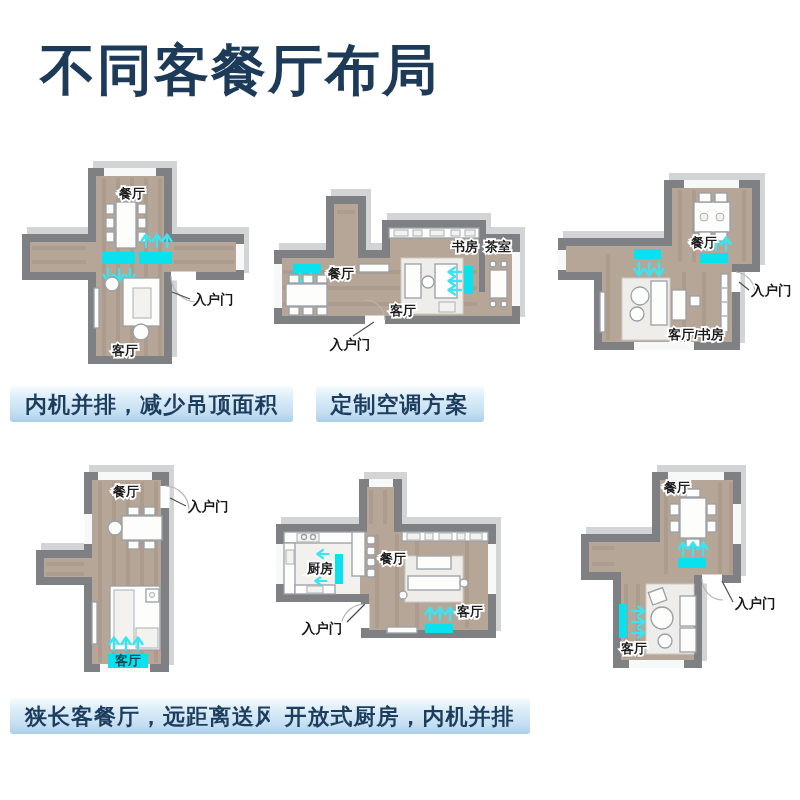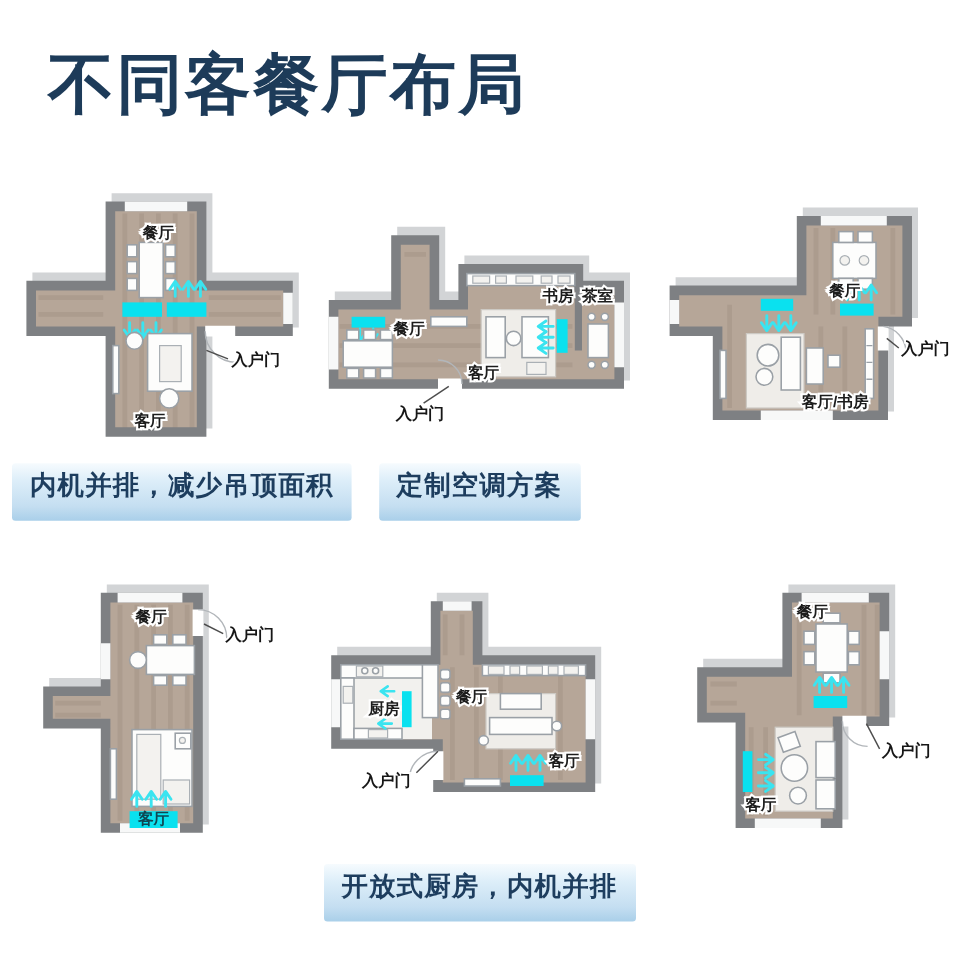--- a/index.html
+++ b/index.html
@@ -1,24 +1,24 @@
 <!DOCTYPE html>
 <html><head>
 <meta charset="utf-8">
 <style>
   html,body{margin:0;padding:0;background:#ffffff;}
   .page{width:800px;height:800px;background:#ffffff;position:relative;overflow:hidden;
         font-family:"Liberation Sans", sans-serif;}
   .header{padding:34px 0 0 40px;display:flex;align-items:baseline;gap:16px;white-space:nowrap;}
   .t-main{font-size:55px;font-weight:900;color:#1d3b59;letter-spacing:2px;}
   .t-sub{font-size:43px;font-weight:500;color:#1d3b59;letter-spacing:4px;}
-  .grid{display:grid;grid-template-columns:266px 267px 267px;row-gap:32px;margin-top:34px;}
+  .grid{display:grid;grid-template-columns:266px 267px 267px;row-gap:22px;margin-top:34px;}
   .cell{display:flex;flex-direction:column;align-items:center;}
   .cell svg{display:block;}
-  .cap{margin-top:2px;padding:4px 15px 14px;font-size:22px;font-weight:bold;color:#1d3d5e;
+  .cap{margin-top:2px;padding:4px 15px 2px;font-size:22px;font-weight:bold;color:#1d3d5e;
        letter-spacing:1px;white-space:nowrap;width:max-content;border-radius:3px;
        background:linear-gradient(180deg,#f6fbfe 0%,#ddeef9 30%,#c4def1 75%,#a9cfe9 100%);}
   .cell.left-cap{align-items:flex-start;}
   .cell.left-cap .cap{margin-left:10px;}
   .cell.left-cap svg{align-self:center;}
   
   .ghost{fill:#ebeced;stroke:#d2d4d6;stroke-width:8;stroke-linejoin:miter;}
   .room{fill:#b6a698;stroke:#7e8083;stroke-width:8;stroke-linejoin:miter;}
   .iwall{stroke:#7e8083;stroke-width:6;}
   .kfloor{fill:#f2f1ee;}
@@ -291,20 +291,21 @@
         <g>
           <use href="#au" transform="translate(114,191)"></use>
             <use href="#au" transform="translate(126,191)"></use>
             <use href="#au" transform="translate(138,191)"></use>
         </g>
         <rect class="ac" x="108" y="210" width="40" height="14"></rect>
         <text class="rlabel" x="126" y="52">餐厅</text>
         <text class="onac" x="128" y="221">客厅</text>
         <text class="elabel" x="188" y="67">入户门</text>
       </svg>
+      <div class="cap">狭长客餐厅，远距离送风</div>
     </div>
 
     <div class="cell">
       <svg width="266" height="252" viewBox="0 0 266 252">
         <polygon class="ghost" transform="translate(5,-7)" points="13,84 96,84 96,39 131,39 131,84 225,84 225,190 98,190 98,154 13,154"></polygon>
         <polygon class="room" points="13,84 96,84 96,39 131,39 131,84 225,84 225,190 98,190 98,154 13,154"></polygon>
         <rect class="kfloor" x="17" y="88" width="76" height="62"></rect>
         <g>
           <line class="grain" x1="104" y1="46" x2="104" y2="80"></line>
             <line class="grain" x1="118" y1="46" x2="118" y2="80"></line>

